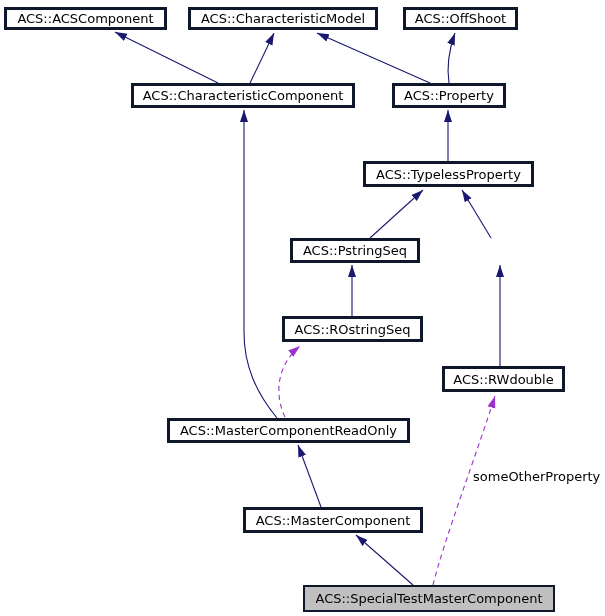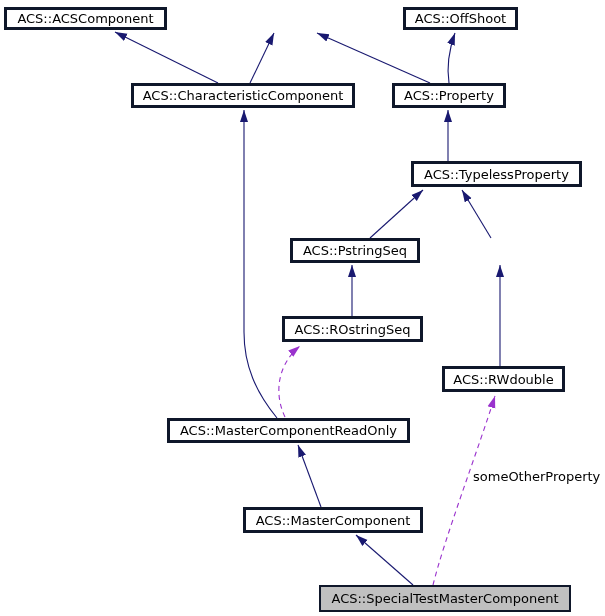--- a/index.html
+++ b/index.html
@@ -74,46 +74,49 @@
     <path d="M321,507 L298,445" stroke="#191970" stroke-width="1.1" fill="none" marker-end="url(#arrow-navy)"></path>
     <path d="M413,585 L356,535" stroke="#191970" stroke-width="1.1" fill="none" marker-end="url(#arrow-navy)"></path>
 
     <path d="M285,417 C274,394 277,365 300,346" stroke="#9a32cd" stroke-width="1.1" fill="none" stroke-dasharray="5,4" marker-end="url(#arrow-orchid)"></path>
     <path d="M433,585 C444,540 478,450 495,396" stroke="#9a32cd" stroke-width="1.1" fill="none" stroke-dasharray="5,4" marker-end="url(#arrow-orchid)"></path>
   </svg>
 
   <div class="node" style="left:4px;   top:7px;   width:163px; height:23px;">
     <span>ACS::ACSComponent</span>
   </div>
+  <div class="node" style="left:188px; top:7px;   width:190px; height:23px;">
+    <span>ACS::CharacteristicModel</span>
+  </div>
   <div class="node" style="left:403px; top:7px;   width:115px; height:23px;">
     <span>ACS::OffShoot</span>
   </div>
   <div class="node" style="left:131px; top:83px;  width:224px; height:25px;">
     <span>ACS::CharacteristicComponent</span>
   </div>
   <div class="node" style="left:392px; top:83px;  width:114px; height:25px;">
     <span>ACS::Property</span>
   </div>
-  <div class="node" style="left:363px; top:161px; width:171px; height:26px;margin-left:48px;">
+  <div class="node" style="left:363px; top:161px; width:171px; height:26px;">
     <span>ACS::TypelessProperty</span>
   </div>
   <div class="node" style="left:290px; top:238px; width:130px; height:25px;">
     <span>ACS::PstringSeq</span>
   </div>
   <div class="node" style="left:282px; top:316px; width:141px; height:26px;">
     <span>ACS::ROstringSeq</span>
   </div>
   <div class="node" style="left:167px; top:418px; width:243px; height:25px;">
     <span>ACS::MasterComponentReadOnly</span>
   </div>
   <div class="node" style="left:442px; top:366px; width:123px; height:26px;">
     <span>ACS::RWdouble</span>
   </div>
   <div class="node" style="left:243px; top:507px; width:180px; height:26px;">
     <span>ACS::MasterComponent</span>
   </div>
-  <div class="node selected" style="left:303px; top:585px; width:252px; height:27px;margin-left:16px;">
+  <div class="node selected" style="left:303px; top:585px; width:252px; height:27px;">
     <span>ACS::SpecialTestMasterComponent</span>
   </div>
 
   <div class="edge-label" style="left:473px; top:469px;">someOtherProperty</div>
 
 </div>
 
 </body></html>

